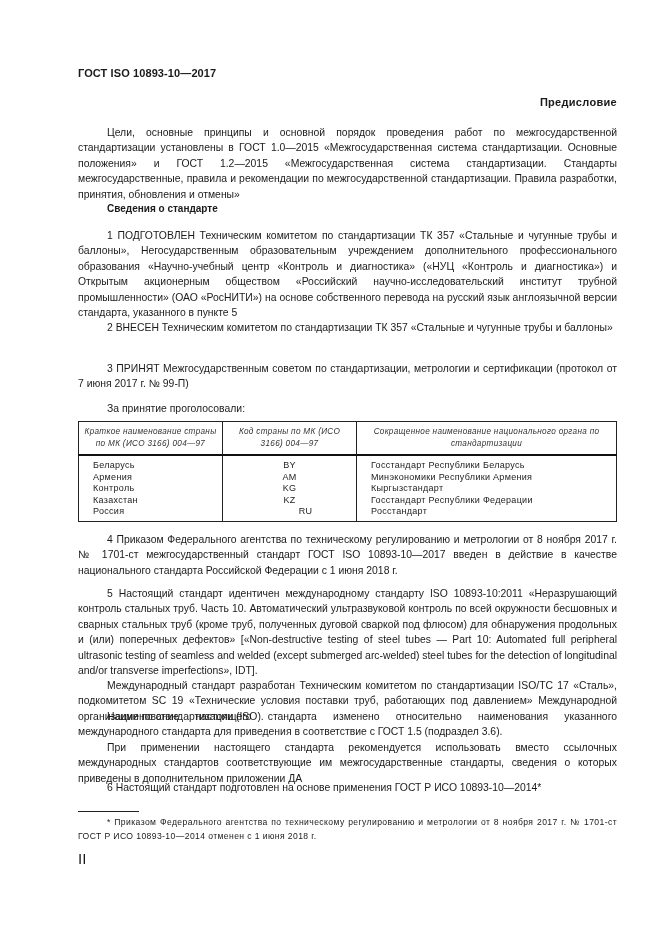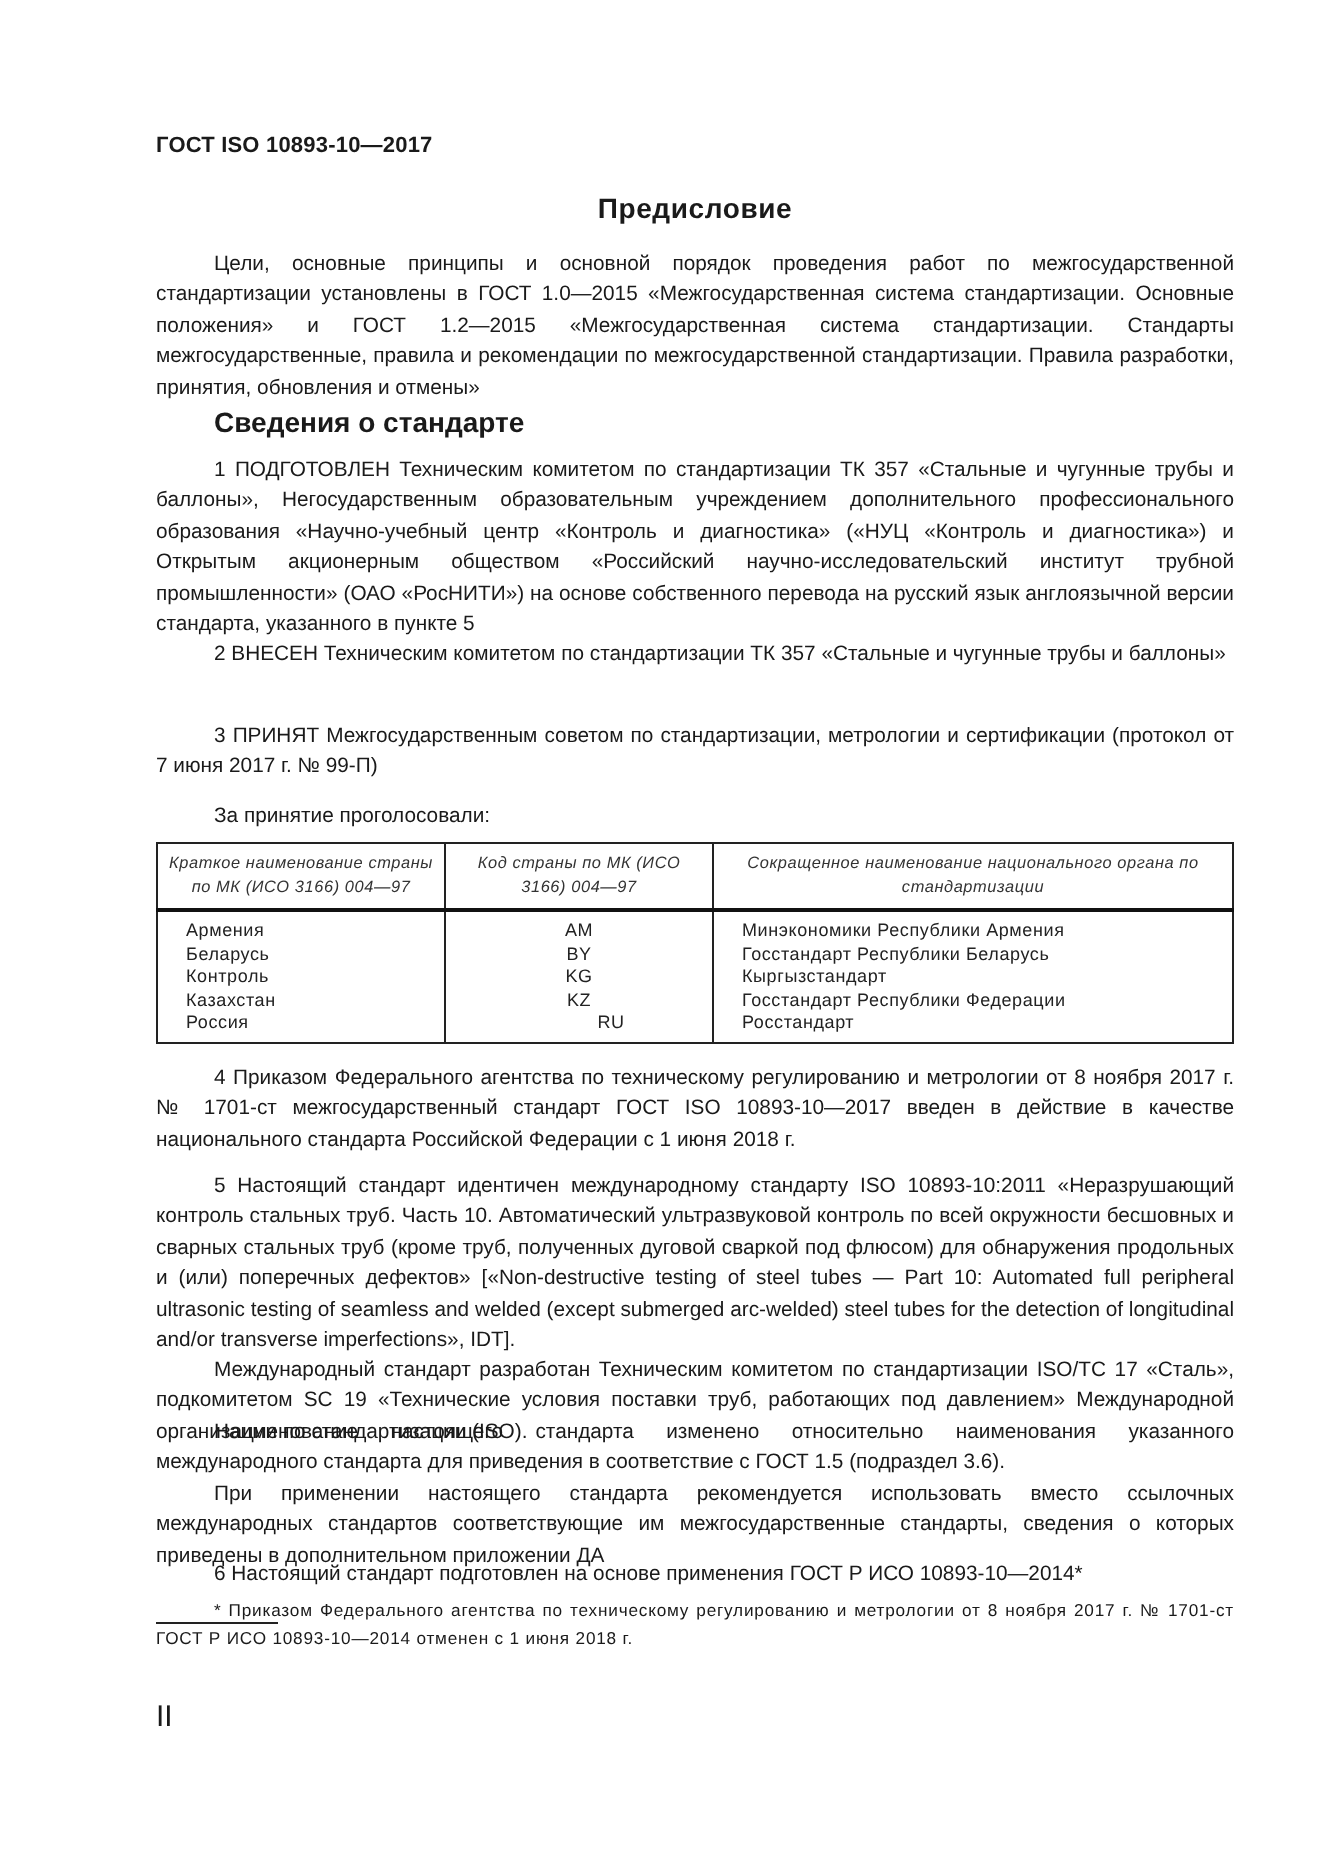--- a/index.html
+++ b/index.html
@@ -10,32 +10,32 @@
       overflow: hidden;
       font-family: "Liberation Sans", sans-serif;
       color: #1a1a1a;
     }
     .doc-code {
       position: absolute; left: 78px; top: 67px;
       font-size: 11px; font-weight: bold; letter-spacing: 0.1px;
     }
     .title {
       position: absolute; left: 78px; width: 539px; top: 96px;
-      text-align: center; font-size: 14px; font-weight: bold; letter-spacing: 0.3px;
+      text-align: right; font-size: 11px; font-weight: bold; letter-spacing: 0.3px;
     }
     .para {
       position: absolute; left: 78px; width: 539px;
       font-size: 10.4px; line-height: 15.4px;
       text-align: justify; text-align-last: left;
       margin: 0;
     }
     .indent { text-indent: 29px; }
     .subhead {
       position: absolute; left: 107px; top: 203px;
-      font-size: 14px; font-weight: bold;
+      font-size: 10px; font-weight: bold;
     }
     
     .vote-table {
       position: absolute; left: 78px; top: 421px; width: 539px;
       border-collapse: collapse;
       font-size: 9px;
       letter-spacing: 0.3px;
     }
     .vote-table th {
       font-weight: normal; font-size: 8.2px; line-height: 12px;
@@ -53,21 +53,21 @@
     .col1 { width: 135px; }
     .col2 { width: 125px; }
     .td-country { padding-left: 14px !important; }
     .td-code { text-align: center; }
     .td-org { padding-left: 14px !important; }
     .footnote-rule {
       position: absolute; left: 78px; top: 811px; width: 61px; height: 0;
       border-top: 1px solid #222;
     }
     .footnote {
-      position: absolute; left: 78px; width: 539px; top: 798px;
+      position: absolute; left: 78px; width: 539px; top: 815px;
       font-size: 8.6px; line-height: 14px; letter-spacing: 0.4px;
       text-align: justify; text-align-last: left; margin: 0;
     }
     .page-num {
       position: absolute; left: 78px; top: 850px; font-size: 15px;
     }
   </style>
 </head>
 <body>
 
@@ -90,28 +90,28 @@
 <table class="vote-table">
   <thead>
     <tr>
       <th class="col1">Краткое наименование страны по МК (ИСО 3166) 004—97</th>
       <th class="col2">Код страны по МК (ИСО 3166) 004—97</th>
       <th>Сокращенное наименование национального органа по стандартизации</th>
     </tr>
   </thead>
   <tbody>
     <tr>
+      <td class="td-country">Беларусь</td>
+      <td class="td-code">BY</td>
+      <td class="td-org">Госстандарт Республики Беларусь</td>
+    </tr>
+    <tr>
       <td class="td-country">Армения</td>
       <td class="td-code">AM</td>
       <td class="td-org">Минэкономики Республики Армения</td>
-    </tr>
-    <tr>
-      <td class="td-country">Беларусь</td>
-      <td class="td-code">BY</td>
-      <td class="td-org">Госстандарт Республики Беларусь</td>
     </tr>
     <tr>
       <td class="td-country">Контроль</td>
       <td class="td-code">KG</td>
       <td class="td-org">Кыргызстандарт</td>
     </tr>
     <tr>
       <td class="td-country">Казахстан</td>
       <td class="td-code">KZ</td>
       <td class="td-org">Госстандарт Республики Федерации</td>

